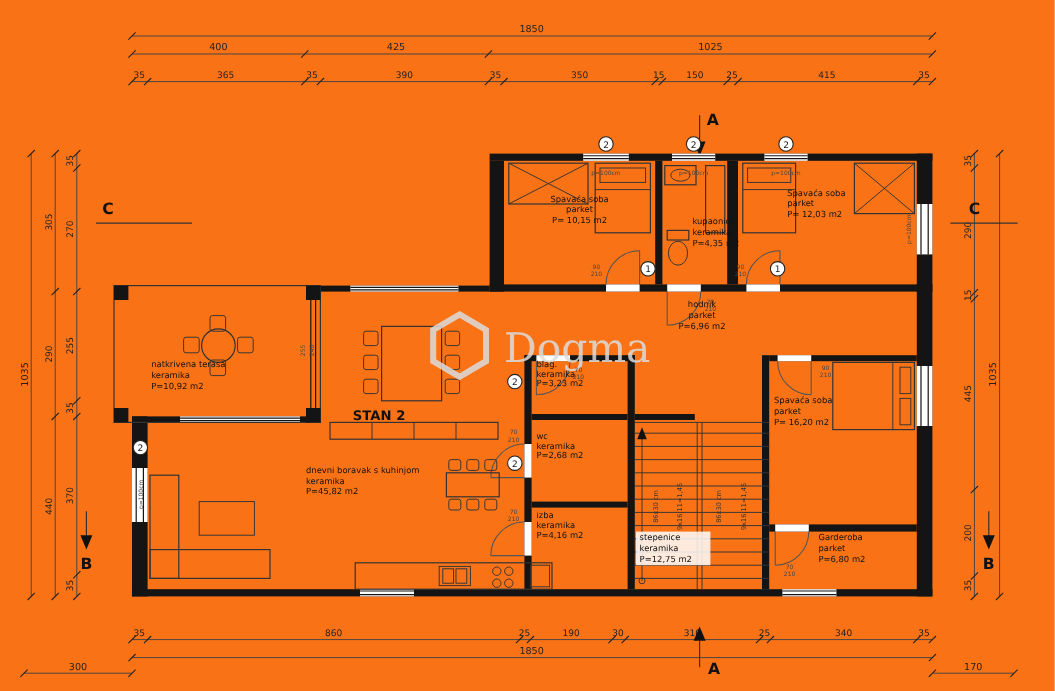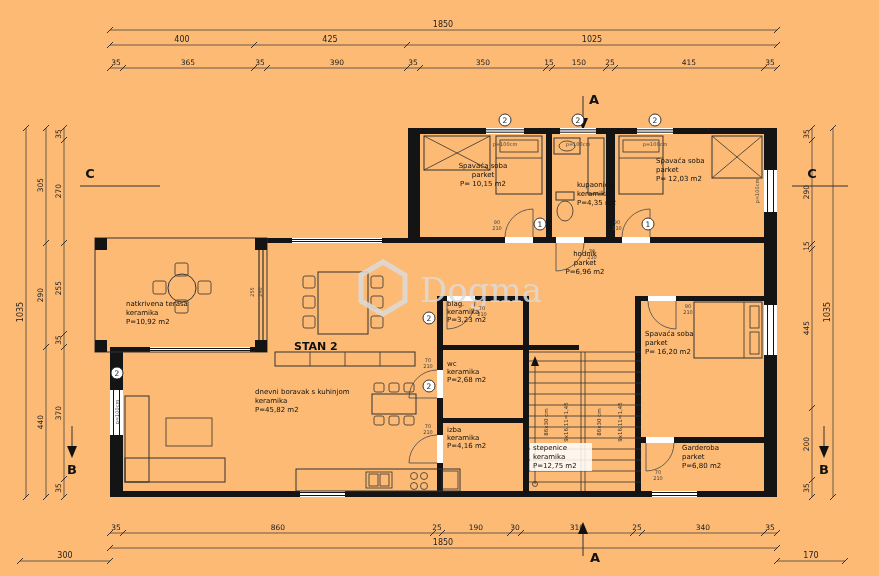--- a/index.html
+++ b/index.html
@@ -1,16 +1,16 @@
 <!DOCTYPE html>
 <html><head>
 <meta charset="utf-8">
 <style>
   html,body{margin:0;padding:0;background:#fff;}
-  .canvas{position:relative;width:879px;height:576px;background:#fdba74;overflow:hidden;}
+  .canvas{position:relative;width:879px;height:576px;background:#f97316;overflow:hidden;}
   svg{display:block;}
   text{font-family:"DejaVu Sans",sans-serif;fill:#222;}
   .d8{font-size:8px;}
   .d7{font-size:7.5px;}
   .rl{font-size:7px;fill:#111;}
   .t5{font-size:5.5px;fill:#333;}
   .t5s{font-size:5px;fill:#444;}
   .mk{font-size:13px;font-weight:bold;fill:#111;}
   .stan{font-size:11px;font-weight:bold;fill:#111;}
   .wm{font-size:34px;fill:#dcdcdc;font-family:"DejaVu Serif",serif;}

